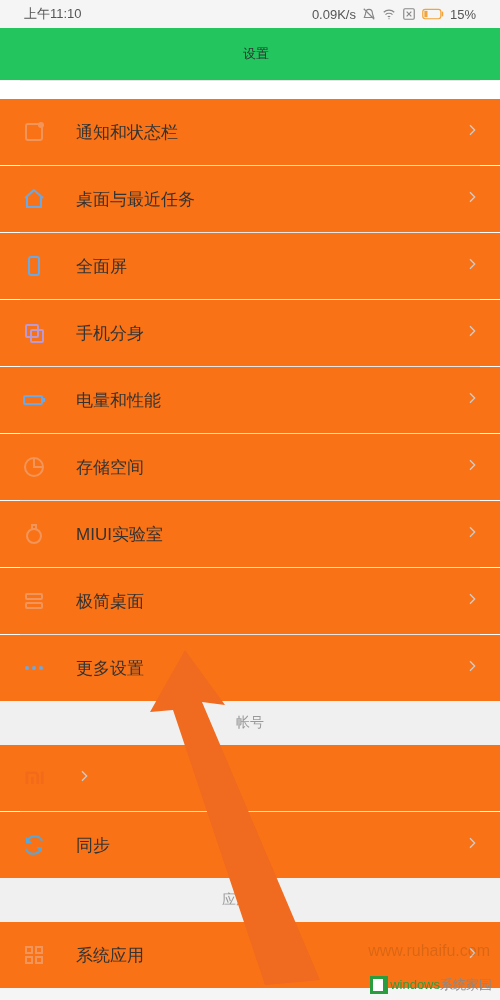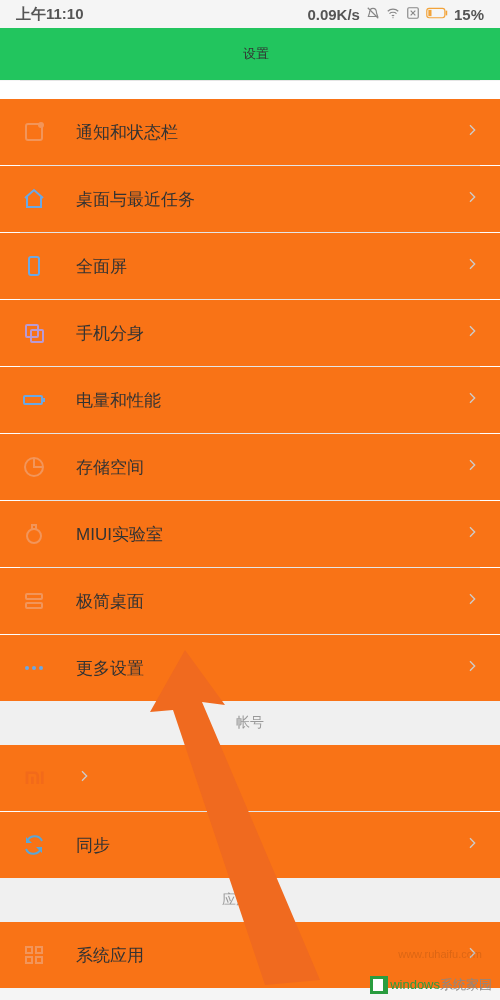--- a/index.html
+++ b/index.html
@@ -9,25 +9,24 @@
   background: #f5f5f5;
   font-family: -apple-system, "Helvetica Neue", Arial, sans-serif;
   overflow: hidden;
   position: relative;
 }
 .status-bar {
   height: 28px;
   display: flex;
   justify-content: space-between;
   align-items: center;
-  padding: 0 16px;
-  font-size: 15px;
+  padding: 0 24px;
+  font-size: 13px;
   color: #555;
   background: #f5f5f5;
-  font-weight: bold;
 }
 .status-right { display: flex; align-items: flex-start; gap: 6px; }
 .status-right .ico { width: 14px; height: 14px; display: inline-flex; align-items: center; justify-content: center; }
 .title-bar {
   height: 52px;
   display: flex;
   align-items: center;
   justify-content: center;
   font-size: 13px;
   color: #333;
@@ -85,22 +84,22 @@
 .watermark-logo .wl-box {
   width: 18px; height: 18px;
   border: 3px solid #2a9d3f;
   border-right-width: 5px;
   background: #fff;
 }
 .watermark-logo .wl-text { font-size: 13px; color: #888; }
 .watermark-logo .wl-text b { color: #2a9d3f; font-weight: normal; }
 .faint-wm {
   position: absolute;
-  right: 18px; bottom: 40px;
-  font-size: 11px; color: rgba(0,0,0,0.12);
+  right: 10px; bottom: 40px;
+  font-size: 16px; color: rgba(0,0,0,0.12);
   z-index: 55;
 }
 </style>
 </head>
 <body>
 
 <div class="status-bar">
   <span>上午11:10</span>
   <div class="status-right">
     <span>0.09K/s</span>

